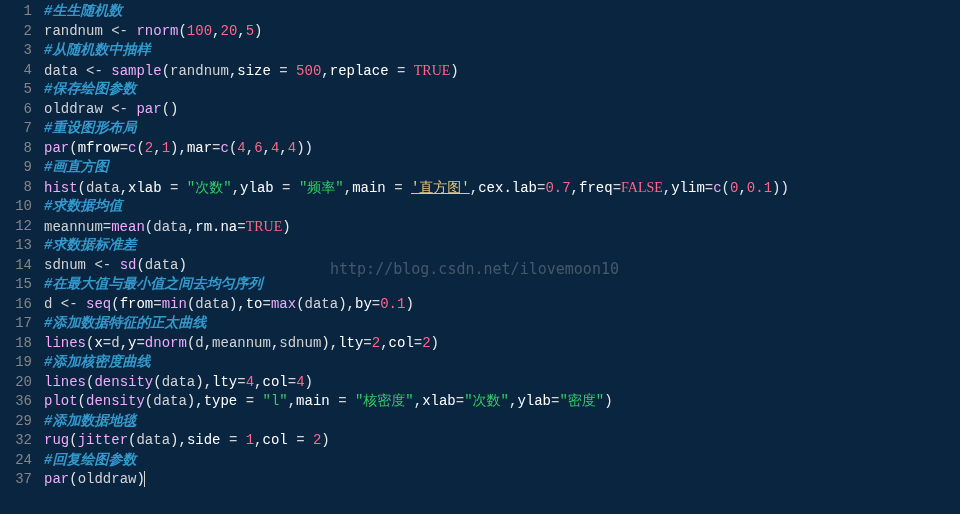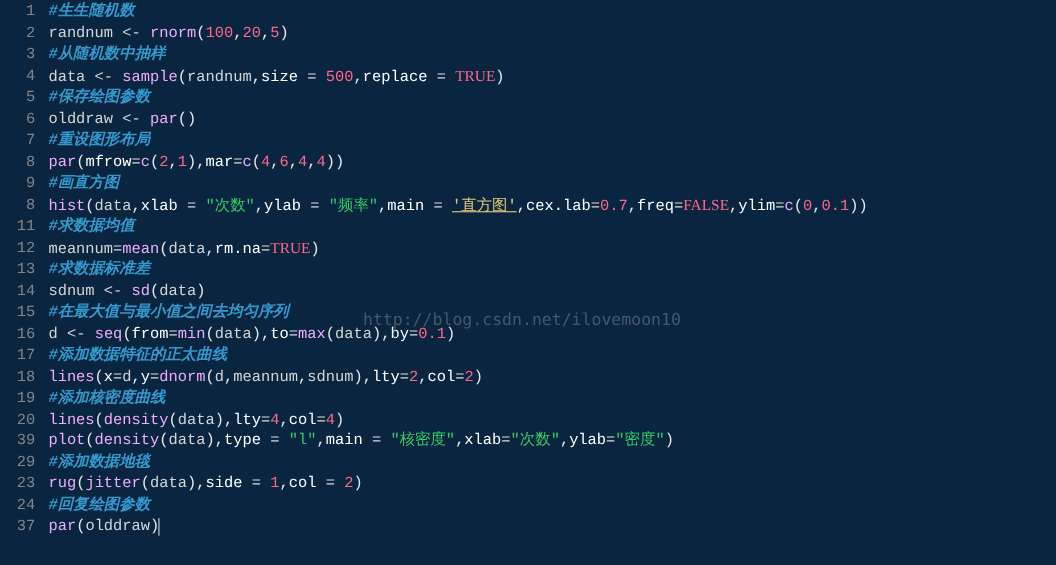--- a/index.html
+++ b/index.html
@@ -43,21 +43,21 @@
   .t-op  { color: #d4d4d4; }
   .t-fn  { color: #f0abfc; }
   .t-pun { color: #e8e8e8; }
   .t-num { color: #ff6688; }
   .t-str { color: #33cc66; }
   .t-str2{ color: #e8c878; text-decoration: underline; }
   .t-kw  { color: #ff6688; font-family: Liberation Serif, serif; }
   .t-par { color: #ffffff; }
   .watermark {
     position: absolute;
-    top: 281px;
+    top: 260px;
     left: 330px;
     color: rgba(180,180,180,0.35);
     font-size: 15px;
     pointer-events: none;
     font-family: "Consolas", monospace;
   }
   .cursor {
     display: inline-block;
     width: 1px;
     height: 16px;
@@ -74,32 +74,32 @@
       <div>1</div>
       <div>2</div>
       <div>3</div>
       <div>4</div>
       <div>5</div>
       <div>6</div>
       <div>7</div>
       <div>8</div>
       <div>9</div>
       <div>8</div>
-      <div>11</div>
+      <div>10</div>
       <div>12</div>
       <div>13</div>
       <div>14</div>
       <div>15</div>
       <div>16</div>
       <div>17</div>
       <div>18</div>
       <div>19</div>
       <div>20</div>
-      <div>39</div>
+      <div>36</div>
       <div>29</div>
-      <div>23</div>
+      <div>32</div>
       <div>24</div>
       <div>37</div>
     </div>
   <div class="code" id="code"><div class="line"><span class="t-cmt">#生生随机数</span></div><div class="line"><span class="t-id">randnum </span><span class="t-op">&lt;- </span><span class="t-fn">rnorm</span><span class="t-pun">(</span><span class="t-num">100</span><span class="t-pun">,</span><span class="t-num">20</span><span class="t-pun">,</span><span class="t-num">5</span><span class="t-pun">)</span></div><div class="line"><span class="t-cmt">#从随机数中抽样</span></div><div class="line"><span class="t-id">data </span><span class="t-op">&lt;- </span><span class="t-fn">sample</span><span class="t-pun">(</span><span class="t-id">randnum</span><span class="t-pun">,</span><span class="t-par">size </span><span class="t-op">= </span><span class="t-num">500</span><span class="t-pun">,</span><span class="t-par">replace </span><span class="t-op">= </span><span class="t-kw">TRUE</span><span class="t-pun">)</span></div><div class="line"><span class="t-cmt">#保存绘图参数</span></div><div class="line"><span class="t-id">olddraw </span><span class="t-op">&lt;- </span><span class="t-fn">par</span><span class="t-pun">()</span></div><div class="line"><span class="t-cmt">#重设图形布局</span></div><div class="line"><span class="t-fn">par</span><span class="t-pun">(</span><span class="t-par">mfrow</span><span class="t-op">=</span><span class="t-fn">c</span><span class="t-pun">(</span><span class="t-num">2</span><span class="t-pun">,</span><span class="t-num">1</span><span class="t-pun">)</span><span class="t-pun">,</span><span class="t-par">mar</span><span class="t-op">=</span><span class="t-fn">c</span><span class="t-pun">(</span><span class="t-num">4</span><span class="t-pun">,</span><span class="t-num">6</span><span class="t-pun">,</span><span class="t-num">4</span><span class="t-pun">,</span><span class="t-num">4</span><span class="t-pun">))</span></div><div class="line"><span class="t-cmt">#画直方图</span></div><div class="line"><span class="t-fn">hist</span><span class="t-pun">(</span><span class="t-id">data</span><span class="t-pun">,</span><span class="t-par">xlab </span><span class="t-op">= </span><span class="t-str">"次数"</span><span class="t-pun">,</span><span class="t-par">ylab </span><span class="t-op">= </span><span class="t-str">"频率"</span><span class="t-pun">,</span><span class="t-par">main </span><span class="t-op">= </span><span class="t-str2">'直方图'</span><span class="t-pun">,</span><span class="t-par">cex.lab</span><span class="t-op">=</span><span class="t-num">0.7</span><span class="t-pun">,</span><span class="t-par">freq</span><span class="t-op">=</span><span class="t-kw">FALSE</span><span class="t-pun">,</span><span class="t-par">ylim</span><span class="t-op">=</span><span class="t-fn">c</span><span class="t-pun">(</span><span class="t-num">0</span><span class="t-pun">,</span><span class="t-num">0.1</span><span class="t-pun">))</span></div><div class="line"><span class="t-cmt">#求数据均值</span></div><div class="line"><span class="t-id">meannum</span><span class="t-op">=</span><span class="t-fn">mean</span><span class="t-pun">(</span><span class="t-id">data</span><span class="t-pun">,</span><span class="t-par">rm.na</span><span class="t-op">=</span><span class="t-kw">TRUE</span><span class="t-pun">)</span></div><div class="line"><span class="t-cmt">#求数据标准差</span></div><div class="line"><span class="t-id">sdnum </span><span class="t-op">&lt;- </span><span class="t-fn">sd</span><span class="t-pun">(</span><span class="t-id">data</span><span class="t-pun">)</span></div><div class="line"><span class="t-cmt">#在最大值与最小值之间去均匀序列</span></div><div class="line"><span class="t-id">d </span><span class="t-op">&lt;- </span><span class="t-fn">seq</span><span class="t-pun">(</span><span class="t-par">from</span><span class="t-op">=</span><span class="t-fn">min</span><span class="t-pun">(</span><span class="t-id">data</span><span class="t-pun">)</span><span class="t-pun">,</span><span class="t-par">to</span><span class="t-op">=</span><span class="t-fn">max</span><span class="t-pun">(</span><span class="t-id">data</span><span class="t-pun">)</span><span class="t-pun">,</span><span class="t-par">by</span><span class="t-op">=</span><span class="t-num">0.1</span><span class="t-pun">)</span></div><div class="line"><span class="t-cmt">#添加数据特征的正太曲线</span></div><div class="line"><span class="t-fn">lines</span><span class="t-pun">(</span><span class="t-par">x</span><span class="t-op">=</span><span class="t-id">d</span><span class="t-pun">,</span><span class="t-par">y</span><span class="t-op">=</span><span class="t-fn">dnorm</span><span class="t-pun">(</span><span class="t-id">d</span><span class="t-pun">,</span><span class="t-id">meannum</span><span class="t-pun">,</span><span class="t-id">sdnum</span><span class="t-pun">)</span><span class="t-pun">,</span><span class="t-par">lty</span><span class="t-op">=</span><span class="t-num">2</span><span class="t-pun">,</span><span class="t-par">col</span><span class="t-op">=</span><span class="t-num">2</span><span class="t-pun">)</span></div><div class="line"><span class="t-cmt">#添加核密度曲线</span></div><div class="line"><span class="t-fn">lines</span><span class="t-pun">(</span><span class="t-fn">density</span><span class="t-pun">(</span><span class="t-id">data</span><span class="t-pun">)</span><span class="t-pun">,</span><span class="t-par">lty</span><span class="t-op">=</span><span class="t-num">4</span><span class="t-pun">,</span><span class="t-par">col</span><span class="t-op">=</span><span class="t-num">4</span><span class="t-pun">)</span></div><div class="line"><span class="t-fn">plot</span><span class="t-pun">(</span><span class="t-fn">density</span><span class="t-pun">(</span><span class="t-id">data</span><span class="t-pun">)</span><span class="t-pun">,</span><span class="t-par">type </span><span class="t-op">= </span><span class="t-str">"l"</span><span class="t-pun">,</span><span class="t-par">main </span><span class="t-op">= </span><span class="t-str">"核密度"</span><span class="t-pun">,</span><span class="t-par">xlab</span><span class="t-op">=</span><span class="t-str">"次数"</span><span class="t-pun">,</span><span class="t-par">ylab</span><span class="t-op">=</span><span class="t-str">"密度"</span><span class="t-pun">)</span></div><div class="line"><span class="t-cmt">#添加数据地毯</span></div><div class="line"><span class="t-fn">rug</span><span class="t-pun">(</span><span class="t-fn">jitter</span><span class="t-pun">(</span><span class="t-id">data</span><span class="t-pun">)</span><span class="t-pun">,</span><span class="t-par">side </span><span class="t-op">= </span><span class="t-num">1</span><span class="t-pun">,</span><span class="t-par">col </span><span class="t-op">= </span><span class="t-num">2</span><span class="t-pun">)</span></div><div class="line"><span class="t-cmt">#回复绘图参数</span></div><div class="line"><span class="t-fn">par</span><span class="t-pun">(</span><span class="t-id">olddraw</span><span class="t-pun">)</span><span class="cursor"></span></div></div>
 </div>
 
 <div class="watermark">http://blog.csdn.net/ilovemoon10</div>
 
 </body></html>

